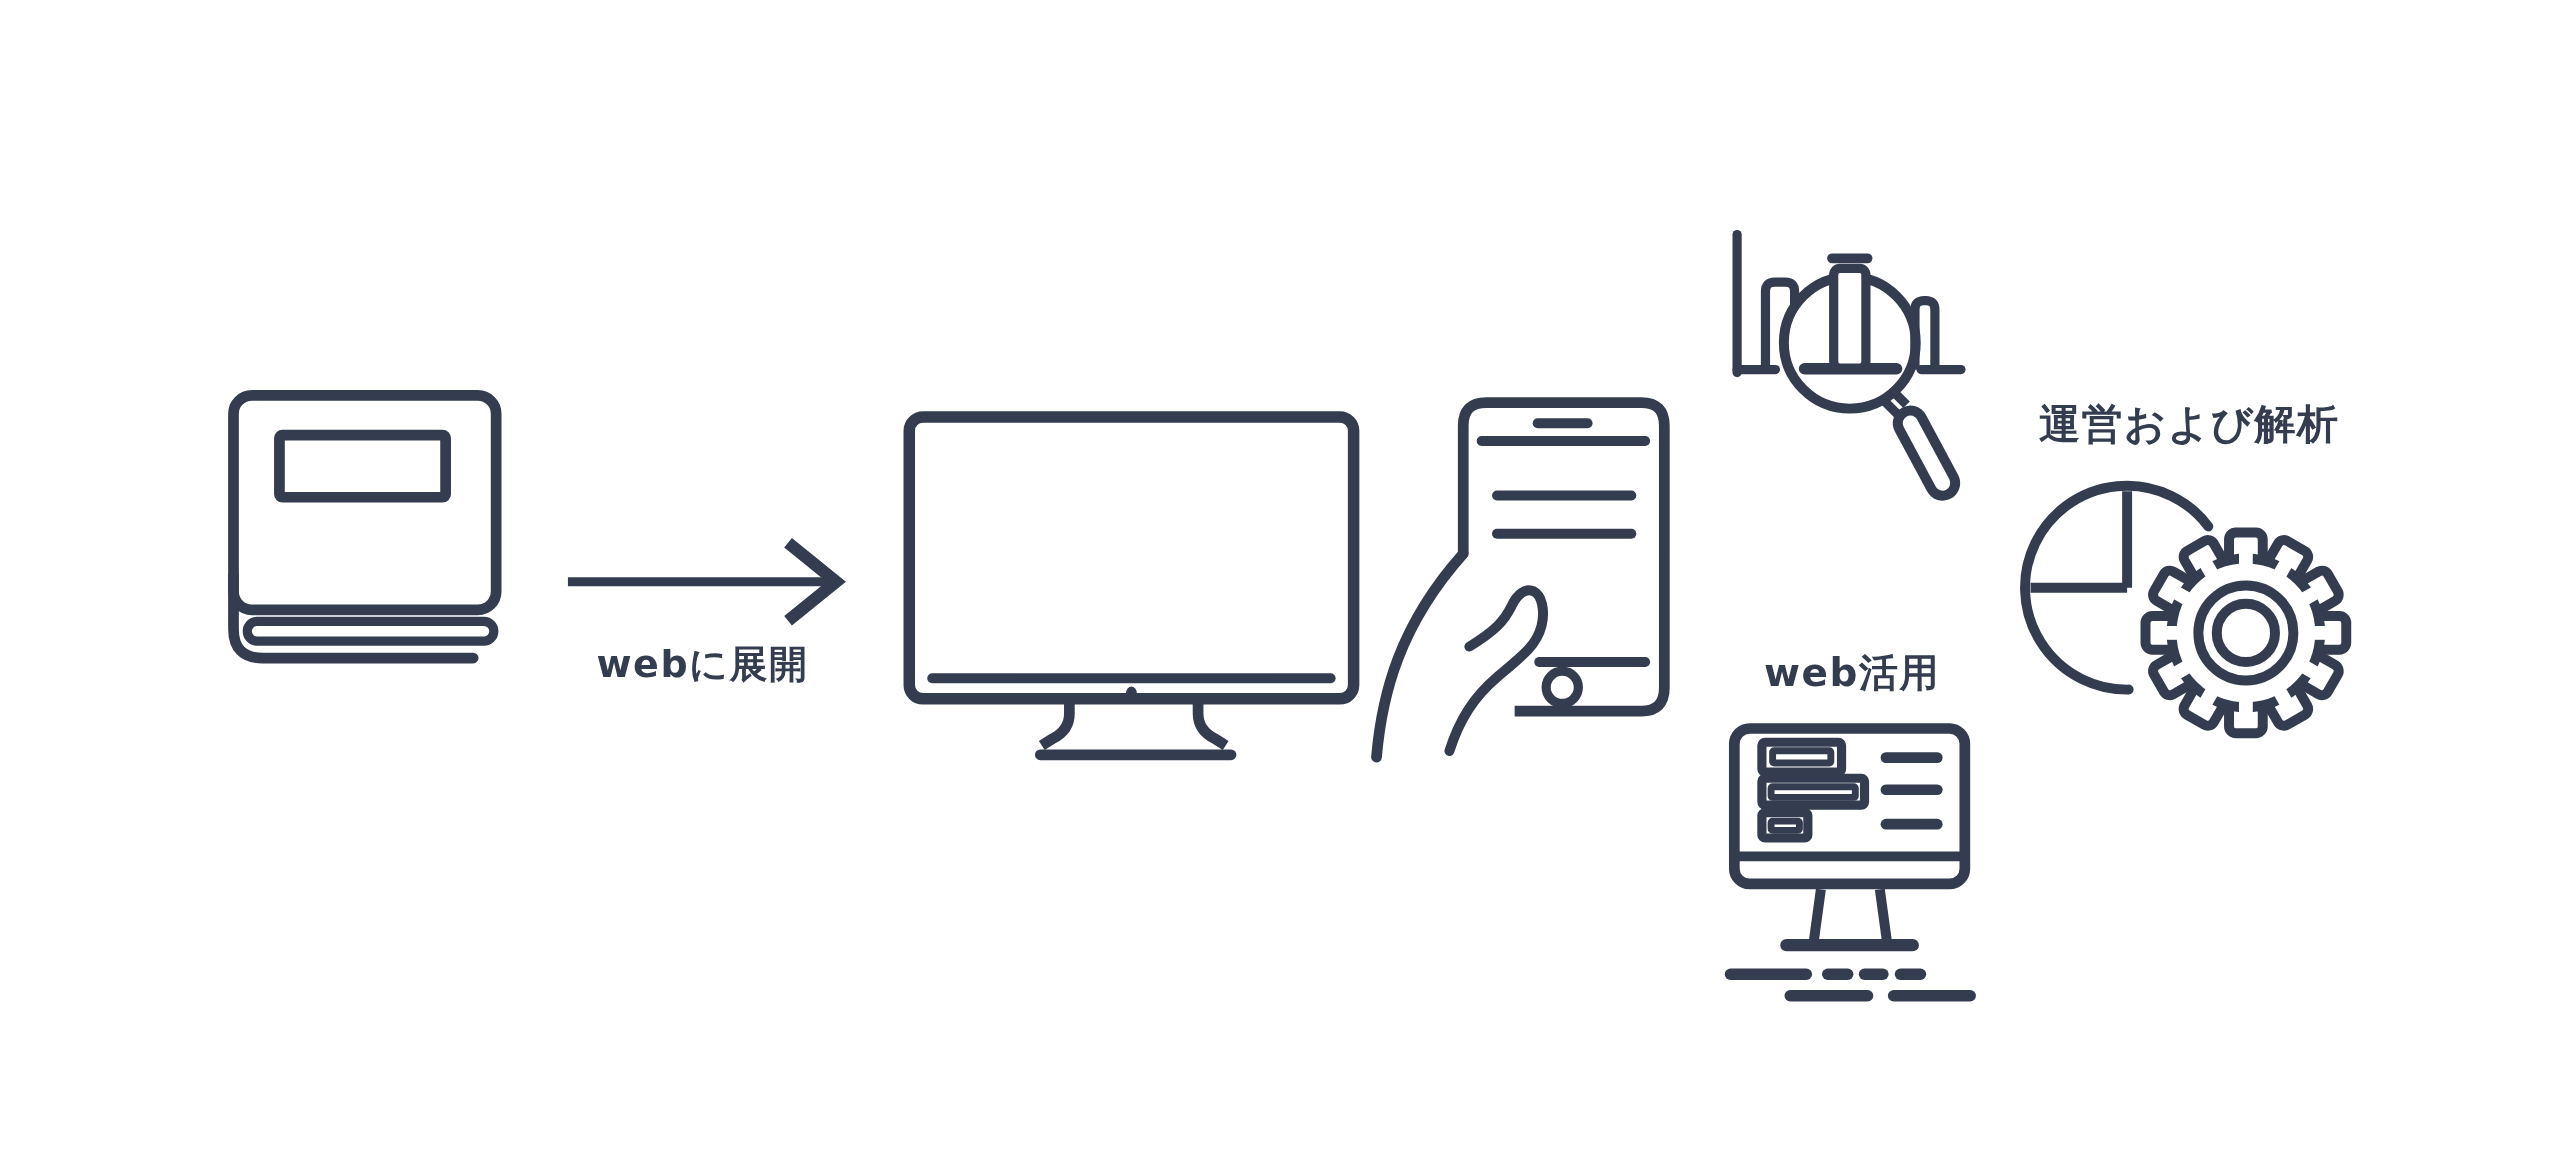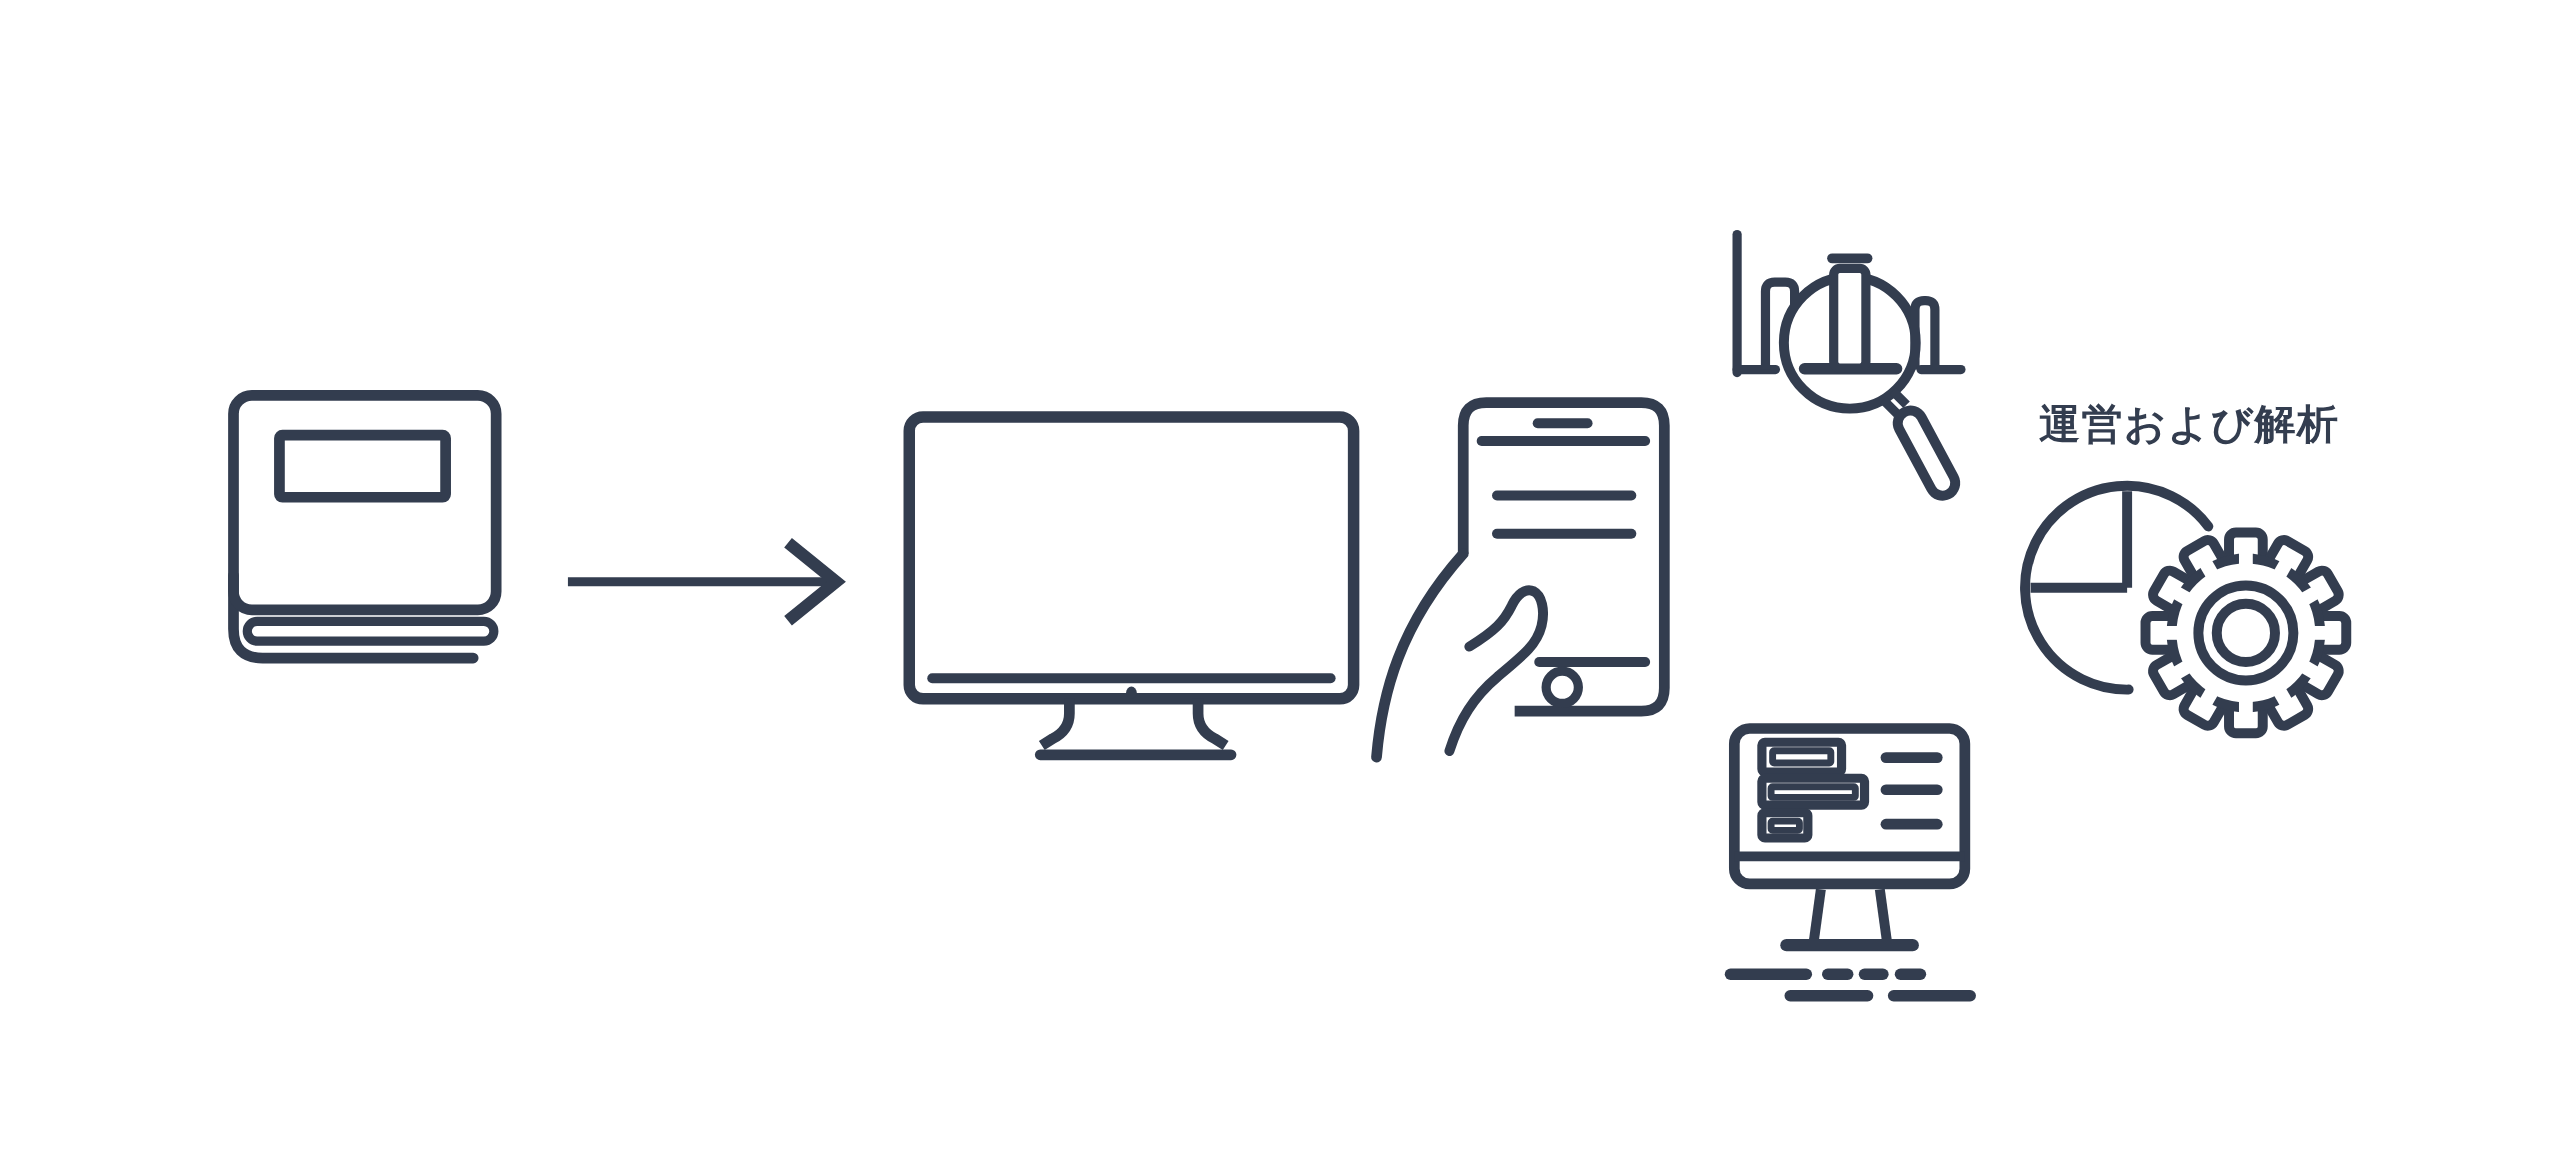--- a/index.html
+++ b/index.html
@@ -41,20 +41,21 @@
     <rect x="305" y="515" width="343" height="280" rx="24" stroke-width="14"></rect>
     <rect x="365" y="567" width="217" height="81" rx="4" stroke-width="14"></rect>
     <rect x="323" y="810" width="322" height="26" rx="13" stroke-width="12"></rect>
   </svg>
 
   <svg class="abs" style="left:560px; top:529px;" width="291" height="107" viewBox="730 690 380 140" fill="none" stroke="currentColor">
     <path d="M740,759 H1082" stroke-width="12"></path>
     <path d="M1028,708 L1091,759 L1028,810" stroke-width="16" stroke-linejoin="miter"></path>
   </svg>
 
+  <div class="label" id="label-deploy">webに展開</div>
 
   <svg class="abs" style="left:897px; top:403px;" width="475" height="368" viewBox="1170 525 620 480" fill="none" stroke="currentColor">
     <rect x="1186" y="543" width="580" height="368" rx="18" stroke-width="15"></rect>
     <path d="M1216,884 H1736" stroke-width="13" stroke-linecap="round"></path>
     <ellipse cx="1476" cy="903" rx="7" ry="8" fill="currentColor" stroke="none"></ellipse>
     <path d="M1395,911 V930 Q1395,952 1373,963 L1359,972" stroke-width="14"></path>
     <path d="M1563,911 V930 Q1563,952 1585,963 L1599,972" stroke-width="14"></path>
     <path d="M1357,984 H1606" stroke-width="14" stroke-linecap="round"></path>
   </svg>
 
@@ -122,20 +123,21 @@
       <rect x="2921" y="716" width="18" height="22" transform="rotate(210 2930 825)"></rect>
       <rect x="2921" y="716" width="18" height="22" transform="rotate(240 2930 825)"></rect>
       <rect x="2921" y="716" width="18" height="22" transform="rotate(270 2930 825)"></rect>
       <rect x="2921" y="716" width="18" height="22" transform="rotate(300 2930 825)"></rect>
       <rect x="2921" y="716" width="18" height="22" transform="rotate(330 2930 825)"></rect>
     </g>
     <circle cx="2930" cy="825" r="62" stroke-width="13"></circle>
     <circle cx="2930" cy="825" r="38" stroke-width="13"></circle>
   </svg>
 
+  <div class="label" id="label-webuse">web活用</div>
 
   <svg class="abs" style="left:1721px; top:717px;" width="261" height="291" viewBox="2245 935 340 380" fill="none" stroke="currentColor">
     <rect x="2262" y="950" width="301" height="203" rx="20" stroke-width="14"></rect>
     <path d="M2262,1117 H2563" stroke-width="13"></path>
     <rect x="2298" y="968" width="104" height="39" rx="4" stroke-width="12"></rect>
     <rect x="2312" y="979" width="76" height="16" rx="2" stroke-width="9"></rect>
     <rect x="2298" y="1015" width="134" height="35" rx="4" stroke-width="12"></rect>
     <rect x="2310" y="1026" width="110" height="14" rx="2" stroke-width="9"></rect>
     <rect x="2298" y="1060" width="60" height="33" rx="4" stroke-width="12"></rect>
     <rect x="2310" y="1071" width="37" height="12" rx="2" stroke-width="9"></rect>

